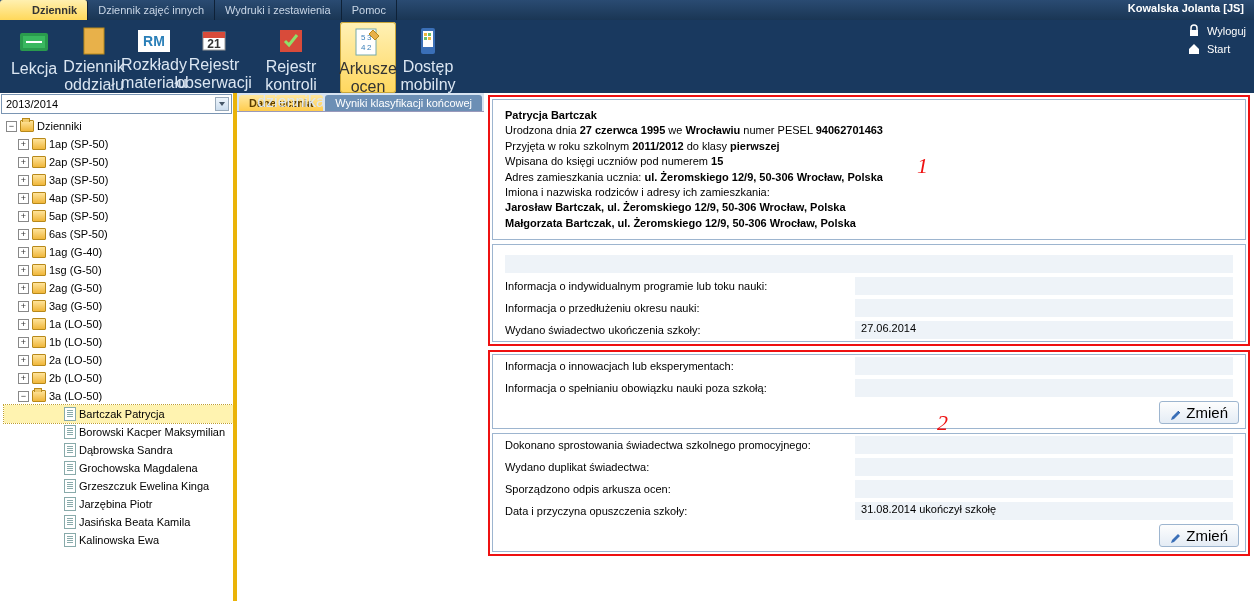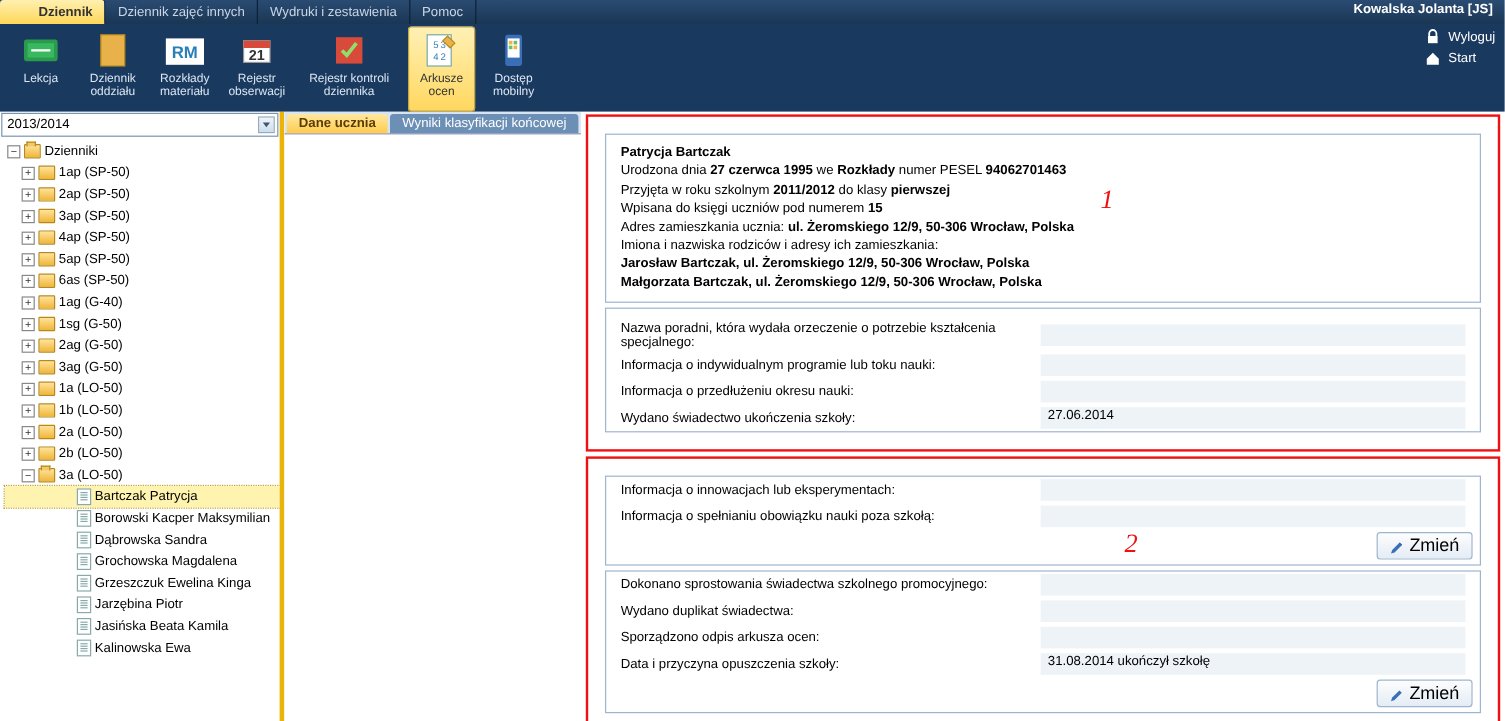--- a/index.html
+++ b/index.html
@@ -11,21 +11,21 @@
 .menubar .tab.active { background: linear-gradient(#fff0b0, #ffd85a); color: #333; border-radius: 3px 3px 0 0; font-weight: bold; padding-left: 32px; }
 .menubar .user { margin-left: auto; padding: 2px 10px; color: #fff; font-weight: bold; }
 
 
 .ribbon { background: #19395f; height: 73px; display: flex; padding: 2px 6px 0; color: #dbe6f2; position: relative; }
 .ribbon-group { display: flex; gap: 4px; }
 .ribbon-btn { display: flex; flex-direction: column; align-items: center; justify-content: flex-start; width: 56px; padding: 4px 2px 2px; border-radius: 3px; cursor: pointer; text-align: center; }
 .ribbon-btn.wide { width: 90px; }
 .ribbon-btn.active { background: linear-gradient(#fff1b6, #ffd75e); color: #333; box-shadow: inset 0 0 0 1px #c9a63a; }
 .ribbon-btn .ico { width: 32px; height: 32px; margin-bottom: 2px; display: flex; align-items: center; justify-content: center; }
-.ribbon-btn .lbl { font-size: 10px; line-height: 1.1; }
+.ribbon-btn .lbl { font-size: 16px; line-height: 1.1; }
 
 
 .ribbon-right { position: absolute; right: 8px; top: 4px; display: flex; flex-direction: column; gap: 4px; color: #fff; }
 .ribbon-right .link { display: flex; align-items: center; gap: 6px; cursor: pointer; }
 .ribbon-right .mini-ico { width: 14px; height: 14px; display: inline-flex; align-items: center; justify-content: center; }
 
 
 .main { display: flex; height: calc(601px - 20px - 73px); }
 .sidebar { width: 237px; border-right: 4px solid #eab308; background: #fff; display: flex; flex-direction: column; }
 .year-combo { border: 1px solid #7a95b3; background: #fff; margin: 1px; height: 20px; display: flex; align-items: center; padding: 0 4px; position: relative; }
@@ -45,21 +45,21 @@
 
 
 .content { flex: 1; background: #fff; display: flex; flex-direction: row; overflow: hidden; }
 .subtabs { height: 19px; background: #d7e4f2; border-bottom: 1px solid #99b; display: flex; align-items: flex-end; padding-left: 2px; }
 .subtab { padding: 2px 10px; font-size: 11px; background: #6c8fb5; color: #fff; border-radius: 3px 3px 0 0; margin-right: 2px; cursor: pointer; }
 .subtab.active { background: linear-gradient(#ffe8a0,#ffcc4d); color: #5a3c00; font-weight: bold; }
 
 .content-scroll { flex: 1; overflow: auto; padding: 2px 2px 0 2px; }
 
 .block { border: 2px solid #e11; margin: 0 2px 4px 2px; position: relative; background: #fff; }
-.block-inner { padding: 14px; }
+.block-inner { padding: 2px; }
 .panel { border: 1px solid #9db5cf; background: #fff; margin-bottom: 4px; }
 .panel:last-child { margin-bottom: 0; }
 .panel .pbody { padding: 8px 12px; }
 
 .student-info p { line-height: 1.4; }
 
 .kv { display: flex; align-items: center; padding: 2px 12px; min-height: 22px; }
 .kv .k { width: 350px; }
 .kv .v { flex: 1; background: #eef3f8; min-height: 18px; padding: 1px 6px; }
 
@@ -318,40 +318,39 @@
     </div>
     <div class="content-scroll">
 
       <div class="block">
         <div class="anno" style="top:56px; right:320px;">1</div>
         <div class="block-inner">
           <div class="panel">
             <div class="pbody student-info">
               <p><b>Patrycja Bartczak</b></p>
               <p>
-                <span>Urodzona dnia </span><b>27 czerwca 1995</b><span> we </span><b>Rozkłady</b><span> numer PESEL </span><b>94062701463</b>
+                <span>Urodzona dnia </span><b>27 czerwca 1995</b><span> we </span><b>Wrocławiu</b><span> numer PESEL </span><b>94062701463</b>
               </p>
               <p>
                 <span>Przyjęta w roku szkolnym </span><b>2011/2012</b><span> do klasy </span><b>pierwszej</b>
               </p>
               <p>
                 <span>Wpisana do księgi uczniów pod numerem </span><b>15</b>
               </p>
               <p>
                 <span>Adres zamieszkania ucznia: </span><b>ul. Żeromskiego 12/9, 50-306 Wrocław, Polska</b>
               </p>
               <p>Imiona i nazwiska rodziców i adresy ich zamieszkania:</p>
               <p><b>Jarosław Bartczak, ul. Żeromskiego 12/9, 50-306 Wrocław, Polska</b></p>
               <p><b>Małgorzata Bartczak, ul. Żeromskiego 12/9, 50-306 Wrocław, Polska</b></p>
             </div>
           </div>
           <div class="panel" id="sec2">
               <div style="padding:4px 0"></div>
               <div class="kv">
-                <div class="k">Nazwa poradni, która wydała orzeczenie o potrzebie kształcenia specjalnego:</div>
                 <div class="v"></div>
               </div>
               <div class="kv">
                 <div class="k">Informacja o indywidualnym programie lub toku nauki:</div>
                 <div class="v"></div>
               </div>
               <div class="kv">
                 <div class="k">Informacja o przedłużeniu okresu nauki:</div>
                 <div class="v"></div>
               </div>

